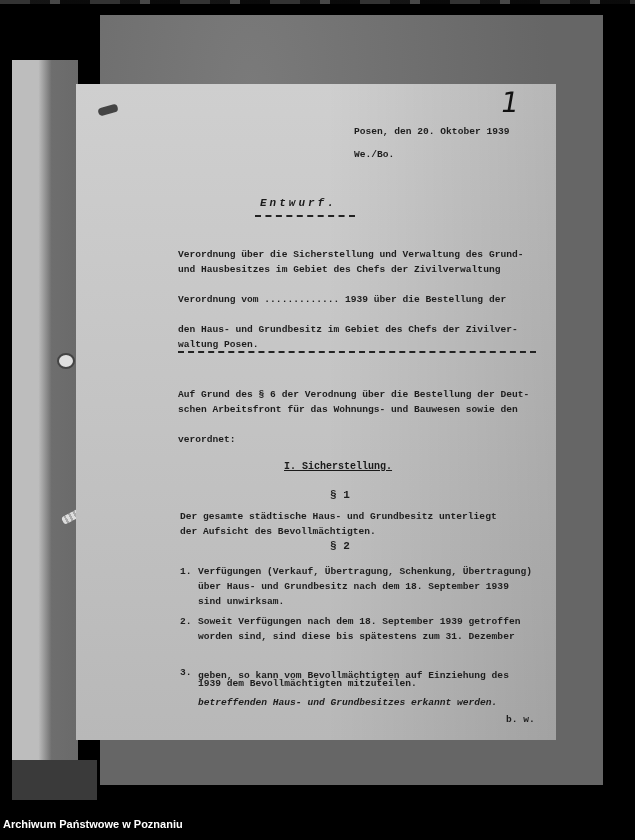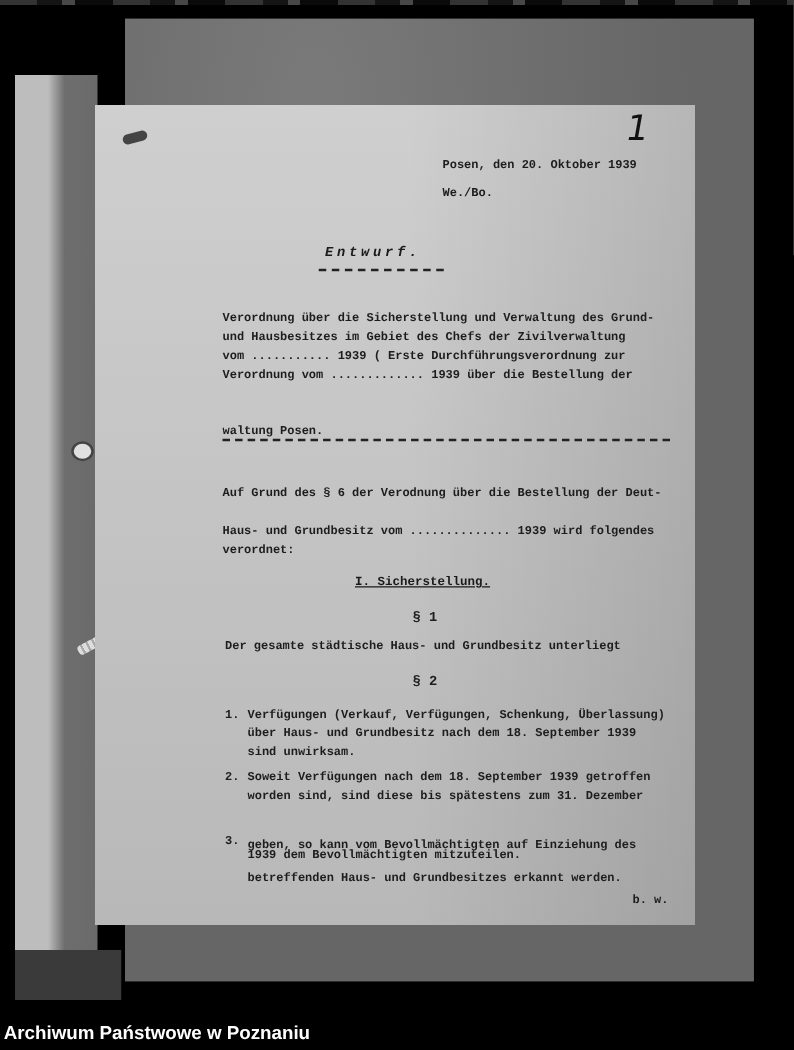--- a/index.html
+++ b/index.html
@@ -16,21 +16,21 @@
     background-image: linear-gradient(180deg, #cfcfcf 0%, #c6c6c6 40%, #b8b8b8 100%); color:#1a1a1a; }
   .page .shade { position:absolute; left:250px; top:0; width:230px; height:656px; background:linear-gradient(90deg, rgba(0,0,0,0) 0%, rgba(0,0,0,.12) 100%); pointer-events:none; }
   .tear { position:absolute; left:22px; top:22px; width:20px; height:8px; background:#444; transform:rotate(-15deg); border-radius:4px; }
   .pagenum { position:absolute; left:425px; top:2px; font-family:"DejaVu Sans", sans-serif; font-size:28px; color:#111; transform:skewX(-10deg); }
   .t { position:absolute; font-size:9.6px; font-weight:bold; letter-spacing:0px; line-height:15px; white-space:pre; color:#1d1d1d; }
   .title { position:absolute; left:184px; top:113px; font-size:11px; font-weight:bold; letter-spacing:3px;font-style:italic; }
   .title-ul { position:absolute; left:179px; top:131px; width:100px; border-top:2px dashed #222; }
   .rule { position:absolute; left:102px; top:267px; width:358px; border-top:2px dashed #222; }
   .heading { position:absolute; left:208px; top:377px; font-size:10px; font-weight:bold; text-decoration:underline; }
   .footer { position:absolute; left:0; top:812px; width:635px; height:28px; }
-  .footer span { position:absolute; left:3px; top:6px; font-family:"Liberation Sans", sans-serif; font-weight:bold; font-size:15px; color:#fff; }
+  .footer span { position:absolute; left:3px; top:6px; font-family:"Liberation Sans", sans-serif; font-weight:bold; font-size:11px; color:#fff; }
 </style>
 </head>
 <body>
 
 <div class="topstrip"></div>
 <div class="backsheet"></div>
 <div class="leftsheet"></div>
 <div class="leftsheet2"></div>
 <div class="ring"></div>
 <div class="hole"></div>
@@ -42,49 +42,50 @@
   <div class="pagenum">1</div>
 
   <div class="t" style="left:278px;top:40px;">Posen, den 20. Oktober 1939</div>
   <div class="t" style="left:278px;top:63px;">We./Bo.</div>
 
   <div class="title">Entwurf.</div>
   <div class="title-ul"></div>
 
   <div class="t" style="left:102px;top:163px;">Verordnung über die Sicherstellung und Verwaltung des Grund-</div>
   <div class="t" style="left:102px;top:178px;">und Hausbesitzes im Gebiet des Chefs der Zivilverwaltung</div>
-  <div class="t" style="left:102px;top:193px;">vom ........... 1939 ( Erste Durchführungsverordnung zur</div>
   <div class="t" style="left:102px;top:208px;">Verordnung vom ............. 1939 über die Bestellung der</div>
+  <div class="t" style="left:102px;top:238px;">den Haus- und Grundbesitz im Gebiet des Chefs der Zivilver-</div>
   <div class="t" style="left:102px;top:253px;">waltung Posen.</div>
 
   <div class="rule"></div>
 
   <div class="t" style="left:102px;top:303px;">Auf Grund des § 6 der Verodnung über die Bestellung der Deut-</div>
-  <div class="t" style="left:102px;top:333px;">Haus- und Grundbesitz vom .............. 1939 wird folgendes</div>
+  <div class="t" style="left:102px;top:318px;">schen Arbeitsfront für das Wohnungs- und Bauwesen sowie den</div>
   <div class="t" style="left:102px;top:348px;">verordnet:</div>
 
   <div class="heading">I. Sicherstellung.</div>
 
   <div class="t" style="left:254px;top:404px;font-size:11px;">§ 1</div>
   <div class="t" style="left:104px;top:425px;">Der gesamte städtische Haus- und Grundbesitz unterliegt</div>
+  <div class="t" style="left:104px;top:440px;">der Aufsicht des Bevollmächtigten.</div>
 
   <div class="t" style="left:254px;top:455px;font-size:11px;">§ 2</div>
 
   <div class="t" style="left:104px;top:480px;">1.</div>
-  <div class="t" style="left:122px;top:480px;">Verfügungen (Verkauf, Verfügungen, Schenkung, Überlassung)</div>
+  <div class="t" style="left:122px;top:480px;">Verfügungen (Verkauf, Übertragung, Schenkung, Übertragung)</div>
   <div class="t" style="left:122px;top:495px;">über Haus- und Grundbesitz nach dem 18. September 1939</div>
   <div class="t" style="left:122px;top:510px;text-align:center;">sind unwirksam.</div>
 
   <div class="t" style="left:104px;top:530px;">2.</div>
   <div class="t" style="left:122px;top:530px;">Soweit Verfügungen nach dem 18. September 1939 getroffen</div>
   <div class="t" style="left:122px;top:545px;">worden sind, sind diese bis spätestens zum 31. Dezember</div>
   <div class="t" style="left:122px;top:592px;">1939 dem Bevollmächtigten mitzuteilen.</div>
 
   <div class="t" style="left:104px;top:581px;">3.</div>
   <div class="t" style="left:122px;top:584px;">geben, so kann vom Bevollmächtigten auf Einziehung des</div>
-  <div class="t" style="left:122px;top:611px;">betreffenden Haus- und Grundbesitzes erkannt werden.</div>
+  <div class="t" style="left:122px;top:611px;font-style:italic;">betreffenden Haus- und Grundbesitzes erkannt werden.</div>
 
   <div class="t" style="left:430px;top:628px;">b. w.</div>
 </div>
 
 <div class="footer">
   <span>Archiwum Państwowe w Poznaniu</span>
 </div>
 
 </body></html>

